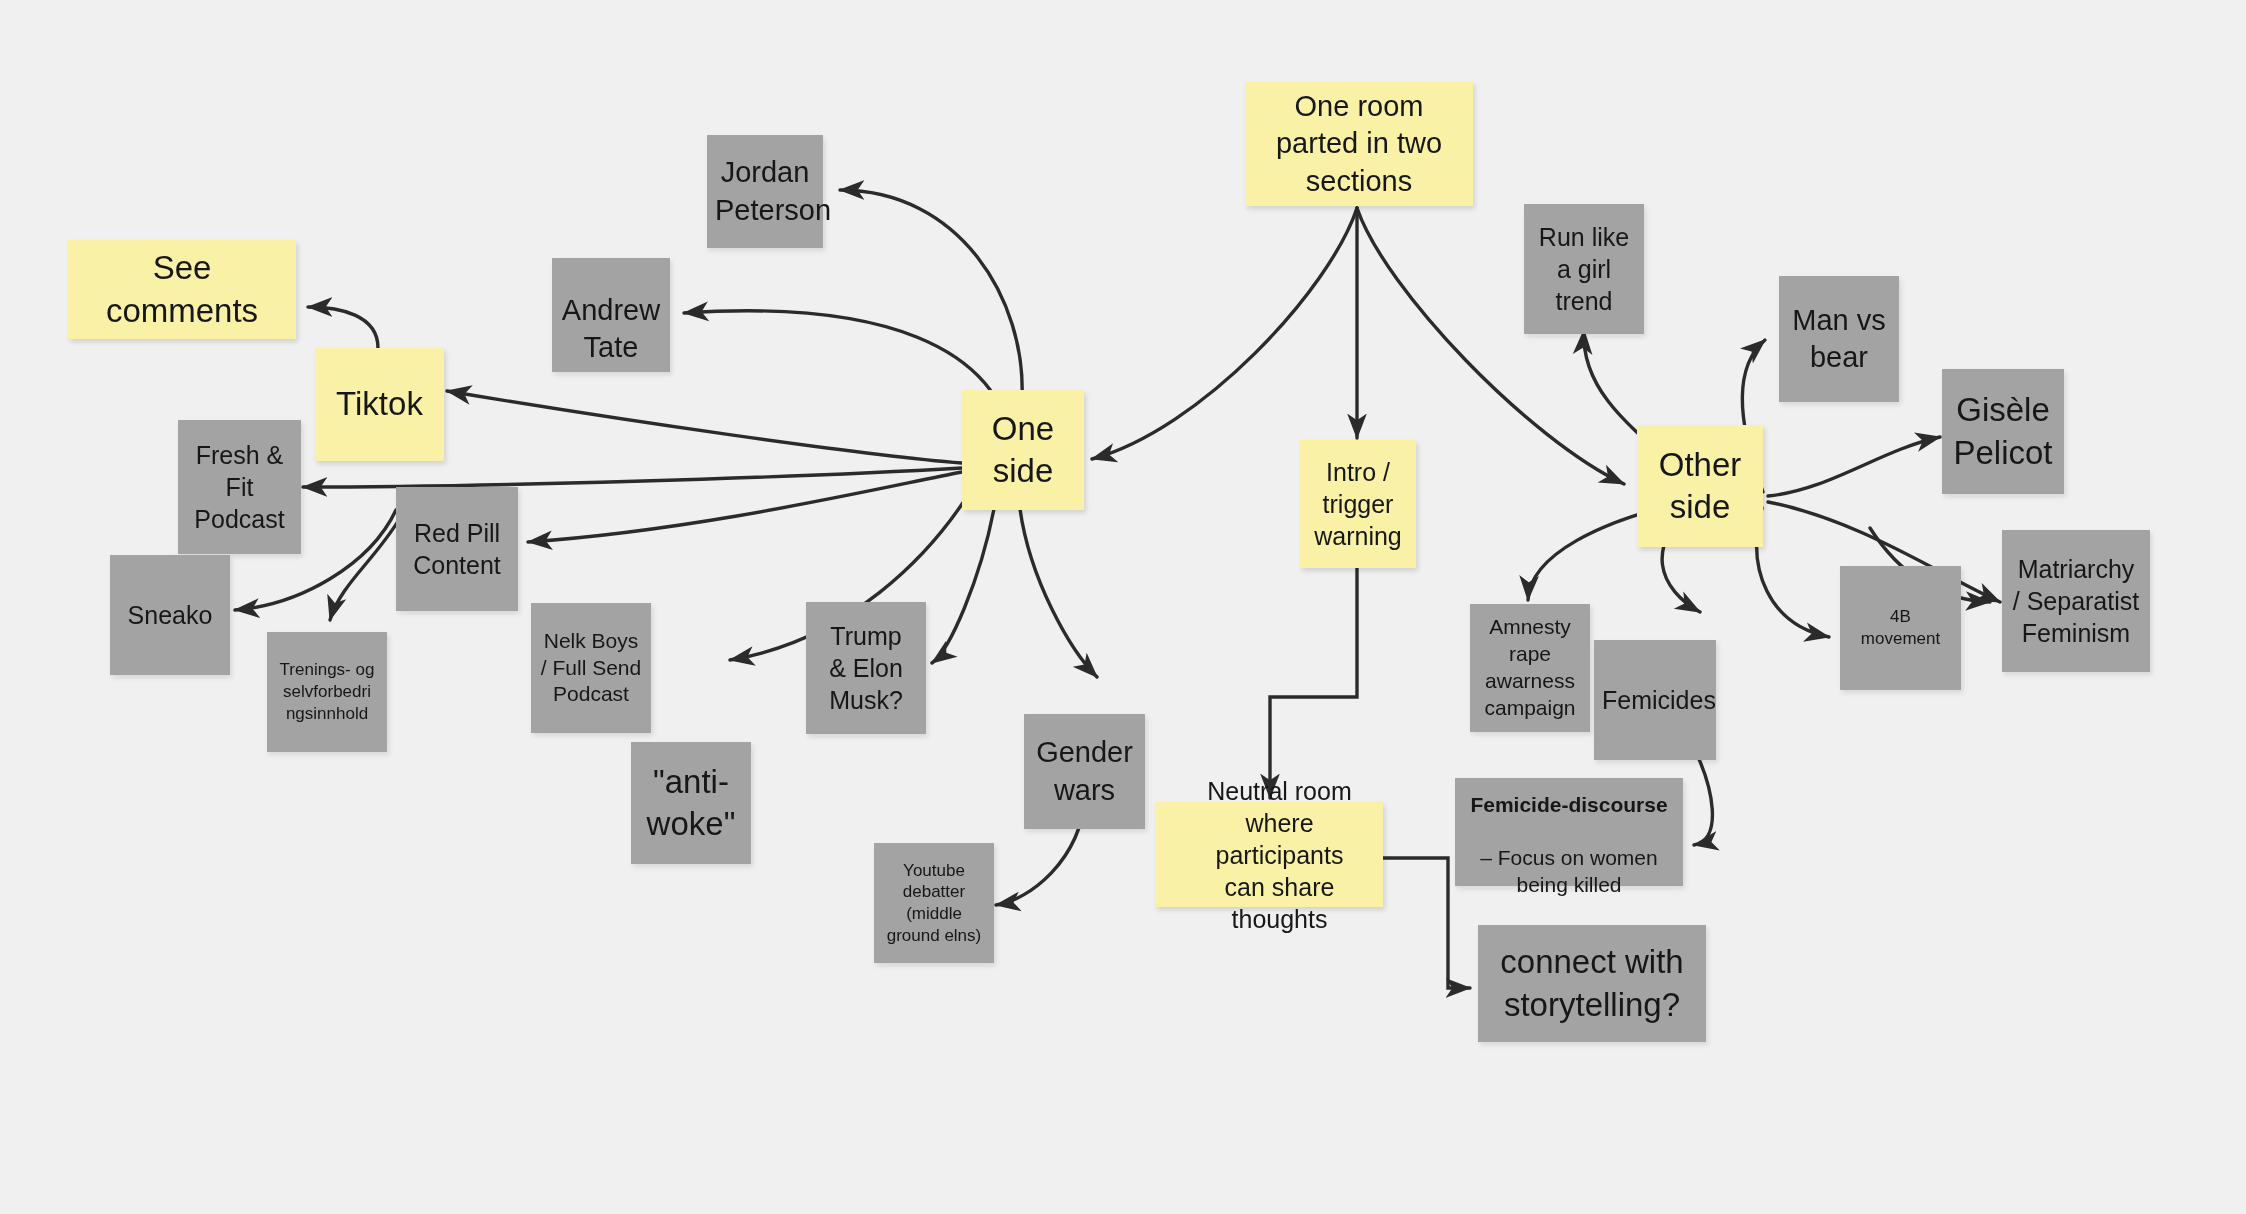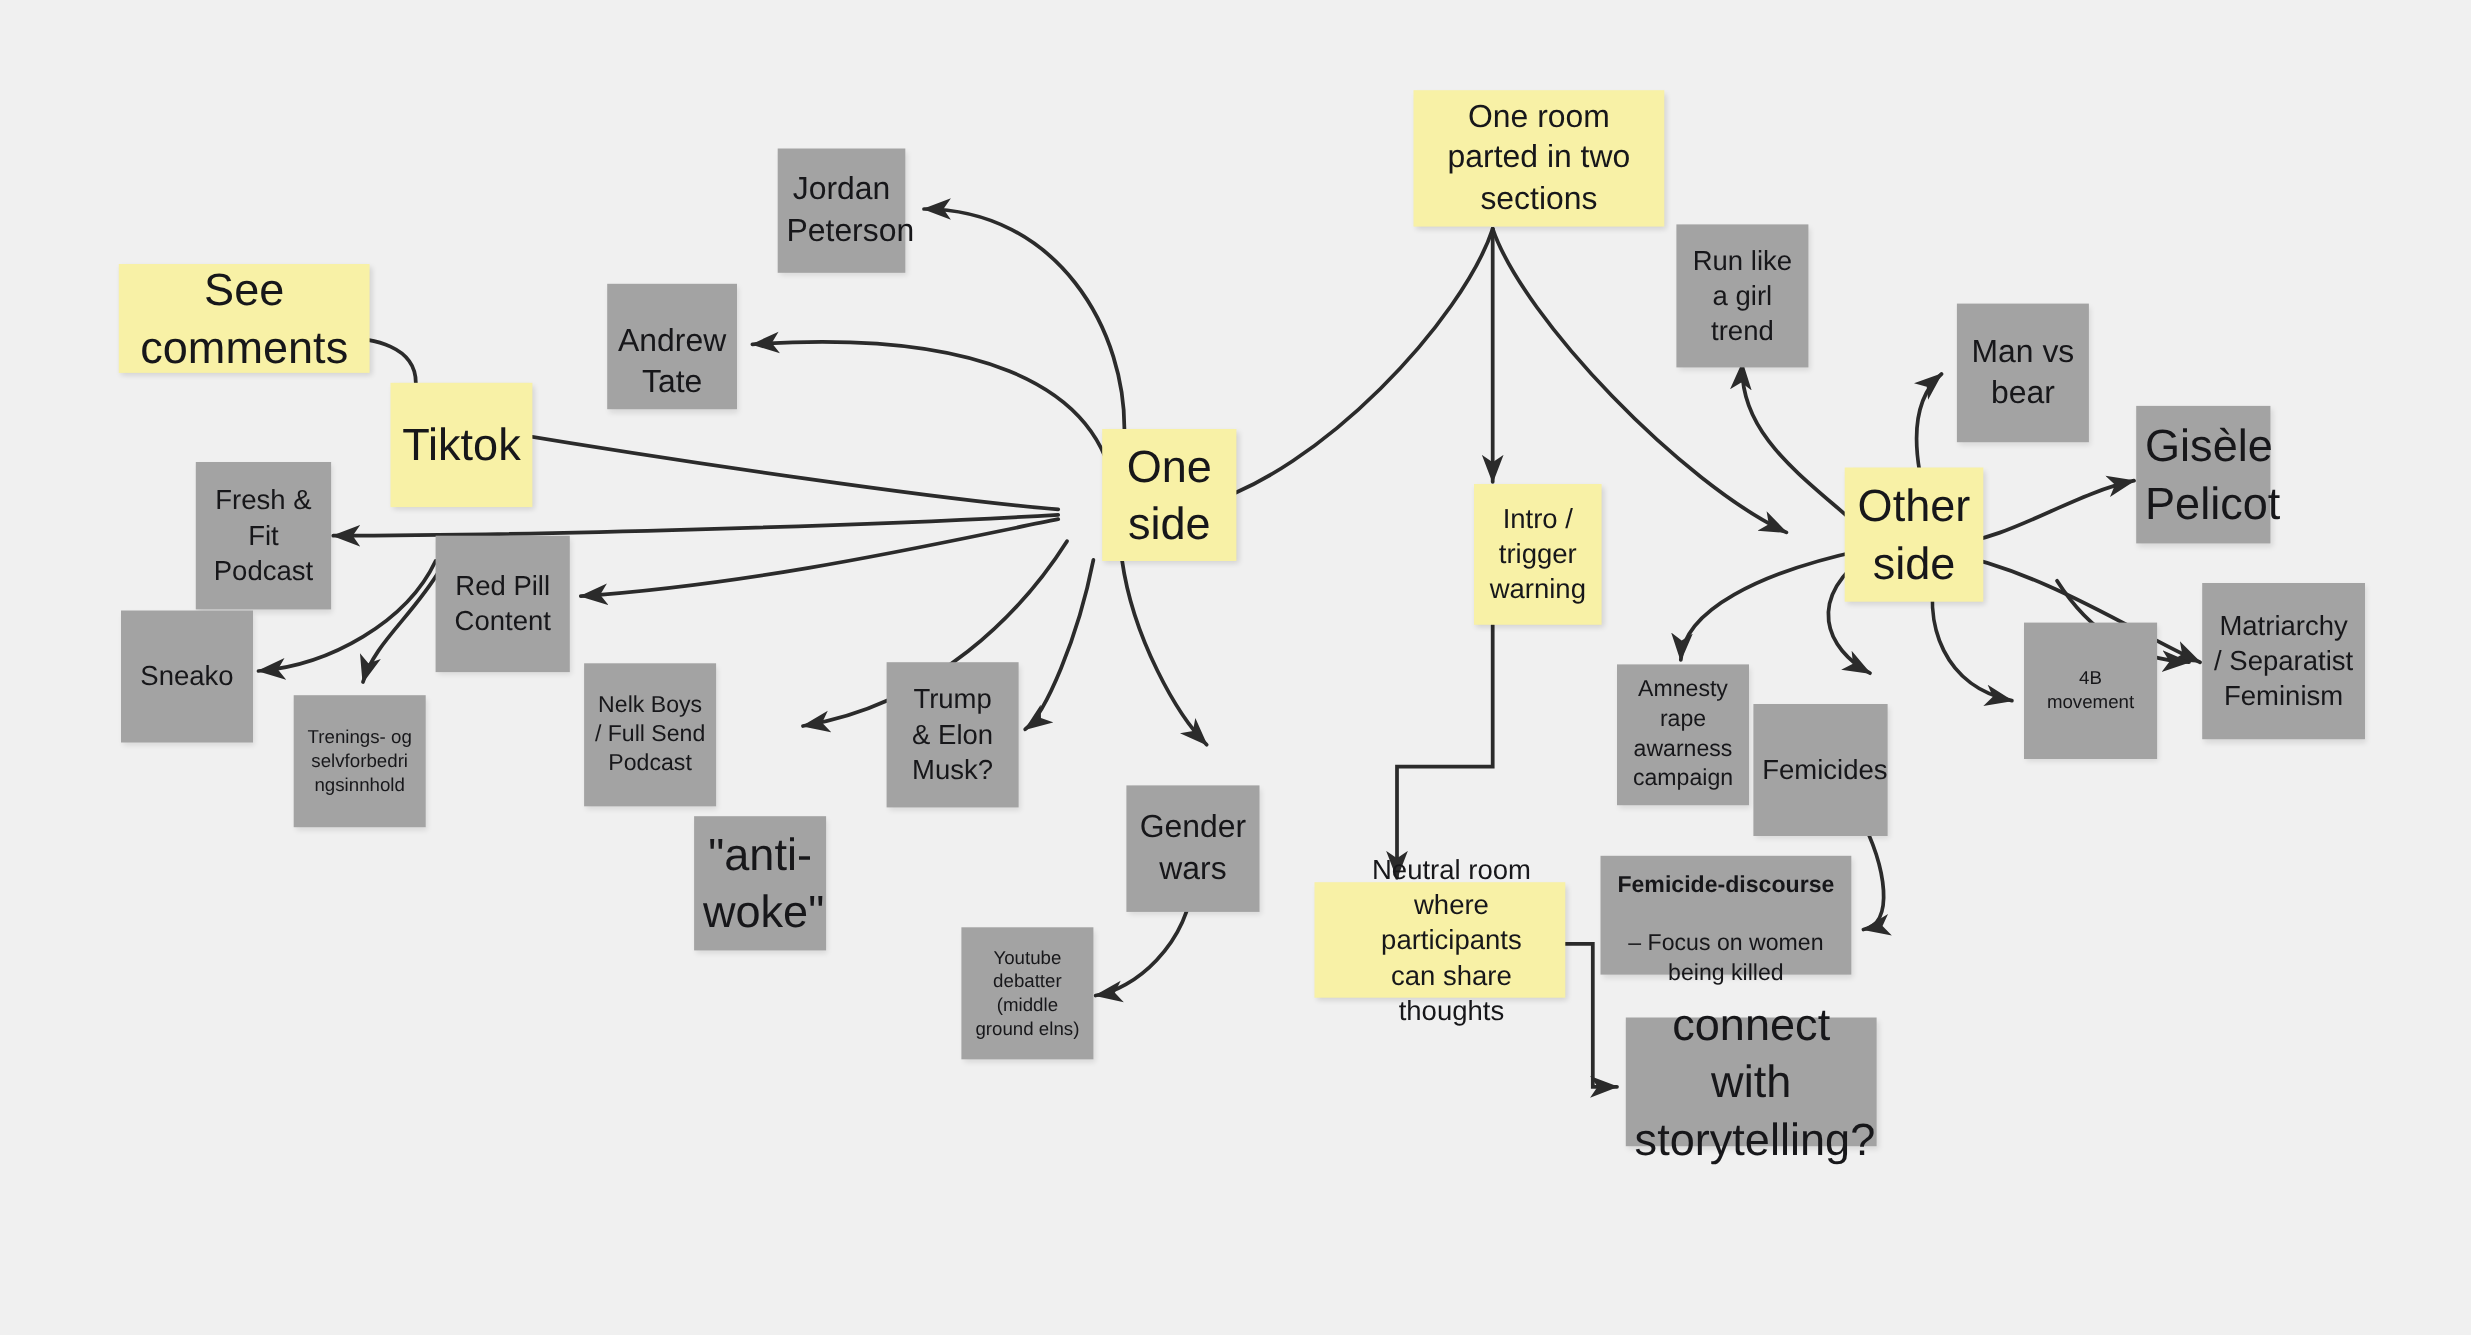--- a/index.html
+++ b/index.html
@@ -19,27 +19,27 @@
     box-sizing:border-box;
     display:flex;align-items:center;justify-content:center;
     text-align:center;
     line-height:1.28;
     background:#a3a3a3;
     box-shadow:2px 3px 5px rgba(0,0,0,.10);
     padding:6px 8px;
     color:#17171a;
     white-space:pre-line;
   }
-  .note.yellow{background:#f8f1a6;box-shadow:2px 3px 5px rgba(0,0,0,.13);margin-left:40px;}
+  .note.yellow{background:#f8f1a6;box-shadow:2px 3px 5px rgba(0,0,0,.13);}
   .note span{display:block;width:100%;}
   .fs-xs{font-size:17px;}
   .fs-sm{font-size:21px;}
   .fs-md{font-size:25px;}
   .fs-lg{font-size:29px;}
-  .fs-xl{font-size:41px;}
+  .fs-xl{font-size:33px;}
   .bold-first span b{font-weight:700;display:block;}
 </style>
 </head>
 <body style="background: rgb(240, 240, 240);">
 
 <div id="board">
 
   <svg class="edges" viewBox="0 0 2246 1214">
     <defs>
       <marker id="ah" markerWidth="9" markerHeight="9" refX="7.2" refY="3.1" orient="auto" markerUnits="strokeWidth">

